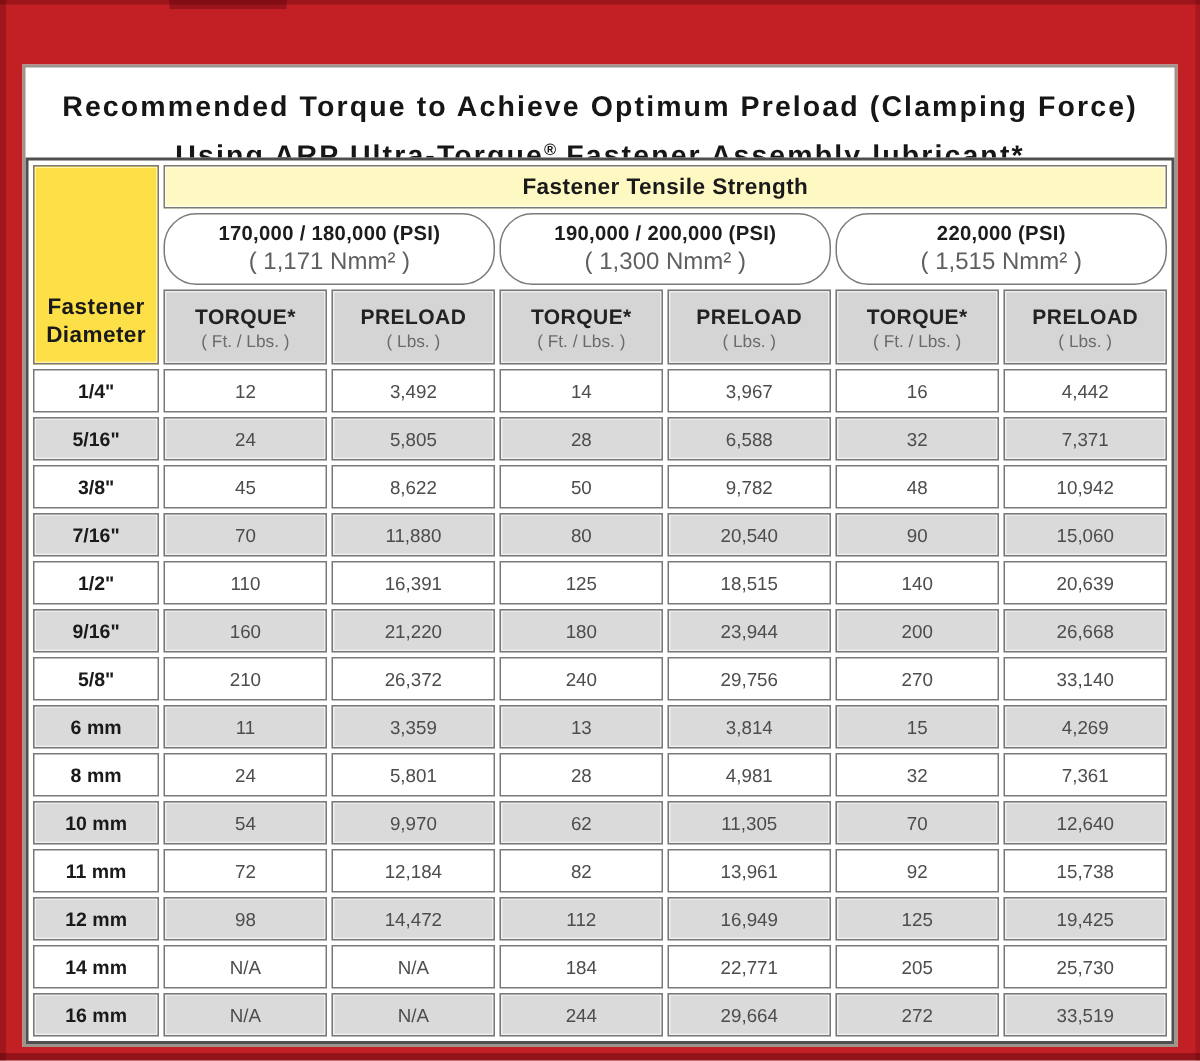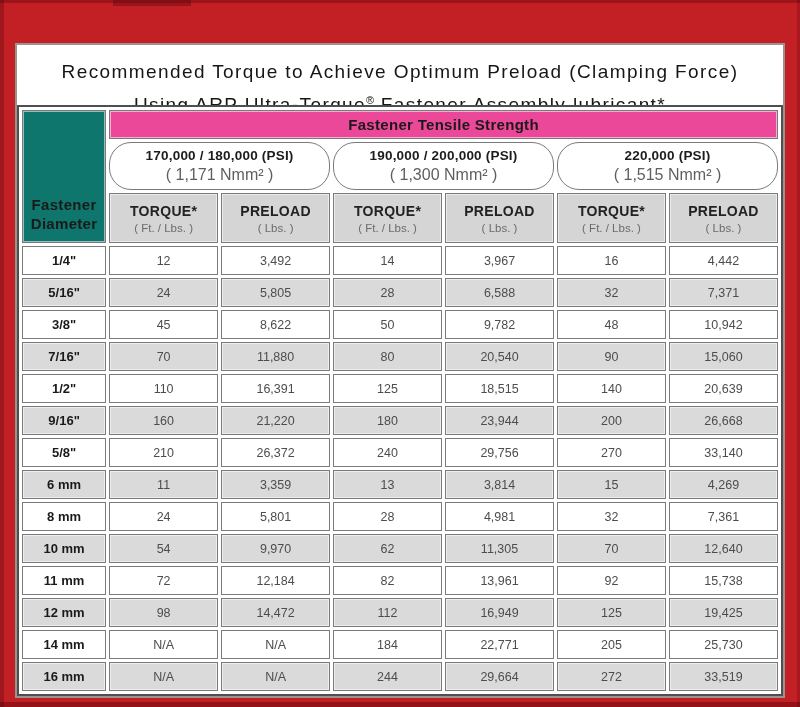--- a/index.html
+++ b/index.html
@@ -16,21 +16,21 @@
     background: rgba(90,5,12,.40);
   }
   .panel {
     position: absolute; left: 15px; right: 15px; top: 43px; bottom: 9px;
     background: #ffffff;
     border: 2px solid #9c948c;
     box-sizing: border-box;
   }
   .title-block { text-align: center; padding-top: 13px; }
   .title-line {
-    font-size: 19px; font-weight: normal; color: #161616;
+    font-size: 19px; font-weight: bold; color: #161616;
     letter-spacing: 1.4px; line-height: 28px; margin: 0;
   }
   .title-line sup { font-size: 11px; letter-spacing: 0; }
   .note-line {
     font-size: 12.5px; color: #3e3e3e; letter-spacing: .2px;
     margin: 9px 0 0 0;
   }
   table.torque-table {
     position: absolute; left: 0; right: 0; bottom: 0;
     width: 100%; box-sizing: border-box;
@@ -39,30 +39,30 @@
     border: 2px solid #4f4f4f;
     table-layout: fixed;
   }
   col.c-diam { width: 11.4%; }
   th, td {
     border: 1px solid #7a7a7a;
     text-align: center; vertical-align: middle;
     padding: 0; box-shadow: inset 0 0 0 1px rgba(255,255,255,.55);
     font-weight: normal;
   }
-  .hdr-gray { background: #ec4899; }
+  .hdr-gray { background: #fef9c3; }
   tr.row-tensile th { height: 27px; font-size: 15px; font-weight: bold; color: #1a1a1a; letter-spacing: .3px; }
   tr.row-psi th { height: 46px; background: #ffffff; border-radius: 22px; }
   .psi-main { font-size: 13.5px; font-weight: bold; color: #1c1c1c; letter-spacing: .2px; }
   .psi-sub  { font-size: 16px; color: #5f5f5f; margin-top: 3px; }
   tr.row-units th { height: 48px; background: #d5d5d5; }
   .unit-main { font-size: 14px; font-weight: bold; color: #222222; letter-spacing: .3px; }
   .unit-sub  { font-size: 11.5px; color: #6b6b6b; margin-top: 3px; }
   th.diam-head {
-    background: #0f766e; vertical-align: bottom; padding-bottom: 9px;
+    background: #fde047; vertical-align: bottom; padding-bottom: 9px;
     font-size: 14px; font-weight: bold; color: #141414; line-height: 19px; margin-left: 34px;
   }
   tbody th.diam { font-size: 13px; font-weight: bold; color: #1a1a1a; }
   tbody th, tbody td { height: 27px; background: #ffffff; }
   tbody td { font-size: 12.5px; color: #4d4d4d; }
   tbody tr.alt th, tbody tr.alt td { background: #dadada; }
 </style>
 </head>
 <body>
 

